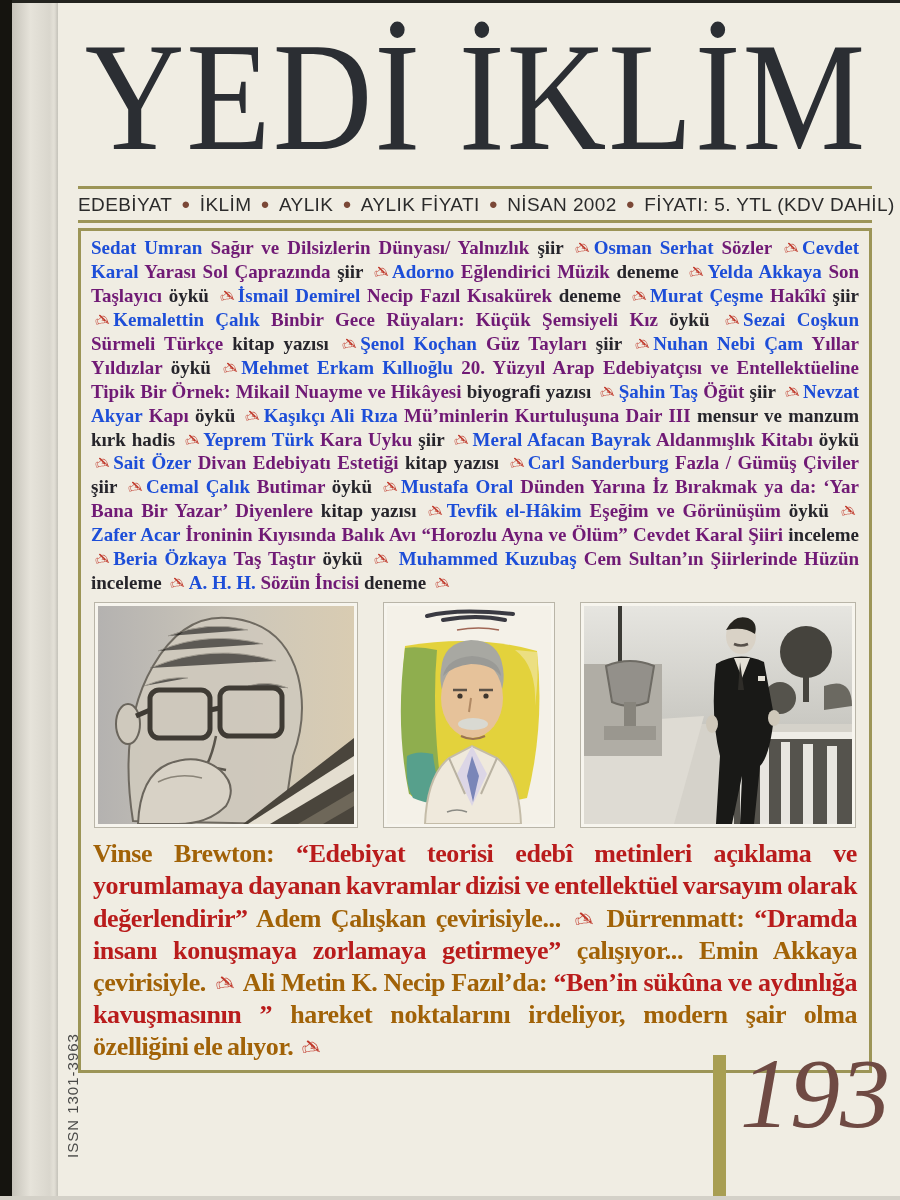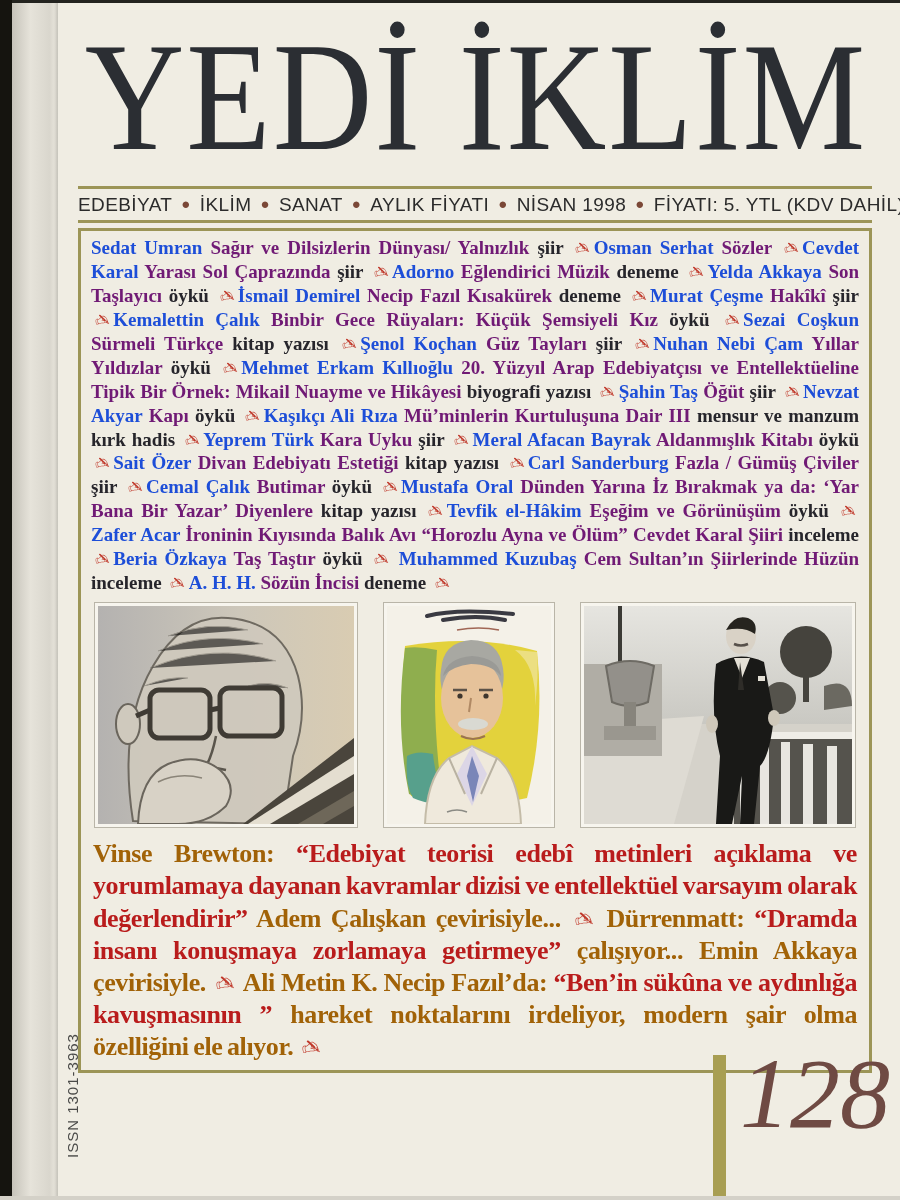--- a/index.html
+++ b/index.html
@@ -53,21 +53,21 @@
 </head>
 <body>
 
 <div class="edge-top"></div>
 <div class="edge-left"></div>
 <div class="edge-scan"></div>
 <div class="edge-bottom"></div>
 
 <div class="masthead">YEDİ İKLİM</div>
 
-<div class="info-bar"><span>EDEBİYAT</span><span class="bullet">●</span><span>İKLİM</span><span class="bullet">●</span><span>SANAT</span><span class="bullet">●</span><span>AYLIK FİYATI</span><span class="bullet">●</span><span>NİSAN 1998</span><span class="bullet">●</span><span>FİYATI: 5. YTL (KDV DAHİL)</span></div>
+<div class="info-bar"><span>EDEBİYAT</span><span class="bullet">●</span><span>İKLİM</span><span class="bullet">●</span><span>AYLIK</span><span class="bullet">●</span><span>AYLIK FİYATI</span><span class="bullet">●</span><span>NİSAN 2002</span><span class="bullet">●</span><span>FİYATI: 5. YTL (KDV DAHİL)</span></div>
 
 <div class="contents-box">
   <div class="contents-text"><span class="tk-author">Sedat Umran </span><span class="tk-title">Sağır ve Dilsizlerin Dünyası/ Yalnızlık </span><span class="tk-genre">şiir </span><span class="tk-icon">✍</span><span class="tk-author">Osman Serhat </span><span class="tk-title">Sözler </span><span class="tk-icon">✍</span><span class="tk-author">Cevdet Karal </span><span class="tk-title">Yarası Sol Çaprazında </span><span class="tk-genre">şiir </span><span class="tk-icon">✍</span><span class="tk-author">Adorno </span><span class="tk-title">Eğlendirici Müzik </span><span class="tk-genre">deneme </span><span class="tk-icon">✍</span><span class="tk-author">Yelda Akkaya </span><span class="tk-title">Son Taşlayıcı </span><span class="tk-genre">öykü </span><span class="tk-icon">✍</span><span class="tk-author">İsmail Demirel </span><span class="tk-title">Necip Fazıl Kısakürek </span><span class="tk-genre">deneme </span><span class="tk-icon">✍</span><span class="tk-author">Murat Çeşme </span><span class="tk-title">Hakîkî </span><span class="tk-genre">şiir </span><span class="tk-icon">✍</span><span class="tk-author">Kemalettin Çalık </span><span class="tk-title">Binbir Gece Rüyaları: Küçük Şemsiyeli Kız </span><span class="tk-genre">öykü </span><span class="tk-icon">✍</span><span class="tk-author">Sezai Coşkun </span><span class="tk-title">Sürmeli Türkçe </span><span class="tk-genre">kitap yazısı </span><span class="tk-icon">✍</span><span class="tk-author">Şenol Koçhan </span><span class="tk-title">Güz Tayları </span><span class="tk-genre">şiir </span><span class="tk-icon">✍</span><span class="tk-author">Nuhan Nebi Çam </span><span class="tk-title">Yıllar Yıldızlar </span><span class="tk-genre">öykü </span><span class="tk-icon">✍</span><span class="tk-author">Mehmet Erkam Kıllıoğlu </span><span class="tk-title">20. Yüzyıl Arap Edebiyatçısı ve Entellektüeline Tipik Bir Örnek: Mikail Nuayme ve Hikâyesi </span><span class="tk-genre">biyografi yazısı </span><span class="tk-icon">✍</span><span class="tk-author">Şahin Taş </span><span class="tk-title">Öğüt </span><span class="tk-genre">şiir </span><span class="tk-icon">✍</span><span class="tk-author">Nevzat Akyar </span><span class="tk-title">Kapı </span><span class="tk-genre">öykü </span><span class="tk-icon">✍</span><span class="tk-author">Kaşıkçı Ali Rıza </span><span class="tk-title">Mü’minlerin Kurtuluşuna Dair III </span><span class="tk-genre">mensur ve manzum kırk hadis </span><span class="tk-icon">✍</span><span class="tk-author">Yeprem Türk </span><span class="tk-title">Kara Uyku </span><span class="tk-genre">şiir </span><span class="tk-icon">✍</span><span class="tk-author">Meral Afacan Bayrak </span><span class="tk-title">Aldanmışlık Kitabı </span><span class="tk-genre">öykü </span><span class="tk-icon">✍</span><span class="tk-author">Sait Özer </span><span class="tk-title">Divan Edebiyatı Estetiği </span><span class="tk-genre">kitap yazısı </span><span class="tk-icon">✍</span><span class="tk-author">Carl Sanderburg </span><span class="tk-title">Fazla / Gümüş Çiviler </span><span class="tk-genre">şiir </span><span class="tk-icon">✍</span><span class="tk-author">Cemal Çalık </span><span class="tk-title">Butimar </span><span class="tk-genre">öykü </span><span class="tk-icon">✍</span><span class="tk-author">Mustafa Oral </span><span class="tk-title">Dünden Yarına İz Bırakmak ya da: ‘Yar Bana Bir Yazar’ Diyenlere </span><span class="tk-genre">kitap yazısı </span><span class="tk-icon">✍</span><span class="tk-author">Tevfik el-Hâkim </span><span class="tk-title">Eşeğim ve Görünüşüm </span><span class="tk-genre">öykü </span><span class="tk-icon">✍</span><span class="tk-author">Zafer Acar </span><span class="tk-title">İroninin Kıyısında Balık Avı “Horozlu Ayna ve Ölüm” Cevdet Karal Şiiri </span><span class="tk-genre">inceleme </span><span class="tk-icon">✍</span><span class="tk-author">Beria Özkaya </span><span class="tk-title">Taş Taştır </span><span class="tk-genre">öykü </span><span class="tk-icon">✍</span><span class="tk-author"> Muhammed Kuzubaş </span><span class="tk-title">Cem Sultan’ın Şiirlerinde Hüzün </span><span class="tk-genre">inceleme </span><span class="tk-icon">✍</span><span class="tk-author">A. H. H. </span><span class="tk-title">Sözün İncisi </span><span class="tk-genre">deneme </span><span class="tk-icon">✍</span></div>
 
   <div class="images-row">
     <div class="fig fig1">
       <svg viewBox="0 0 256 218">
         <defs>
           <linearGradient id="g1" x1="0" y1="0" x2="1" y2="0">
             <stop offset="0" stop-color="#b4b2b0"></stop>
@@ -168,14 +168,14 @@
           <ellipse cx="190" cy="112" rx="6" ry="8" fill="#cfc8ba"></ellipse>
         </g>
       </svg>
     </div>
   </div>
 
   <div class="lead"><span class="tk-dark">Vinse Brewton: </span><span class="tk-red">“Edebiyat teorisi edebî metinleri açıklama ve yorumlamaya dayanan kavramlar dizisi ve entellektüel varsayım olarak değerlendirir” </span><span class="tk-dark">Adem Çalışkan çevirisiyle... </span><span class="tk-icon">✍</span><span class="tk-dark"> Dürrenmatt: </span><span class="tk-red">“Dramda insanı konuşmaya zorlamaya getirmeye” </span><span class="tk-dark">çalışıyor... Emin Akkaya çevirisiyle. </span><span class="tk-icon">✍</span><span class="tk-dark"> Ali Metin K. Necip Fazıl’da: </span><span class="tk-red">“Ben’in sükûna ve aydınlığa kavuşmasının ” </span><span class="tk-dark">hareket noktalarını irdeliyor, modern şair olma özelliğini ele alıyor. </span><span class="tk-icon">✍</span></div>
 </div>
 
 <div class="footer-bar"></div>
-<div class="issue">128</div>
+<div class="issue">193</div>
 <div class="issn">ISSN 1301-3963</div>
 
 </body></html>

